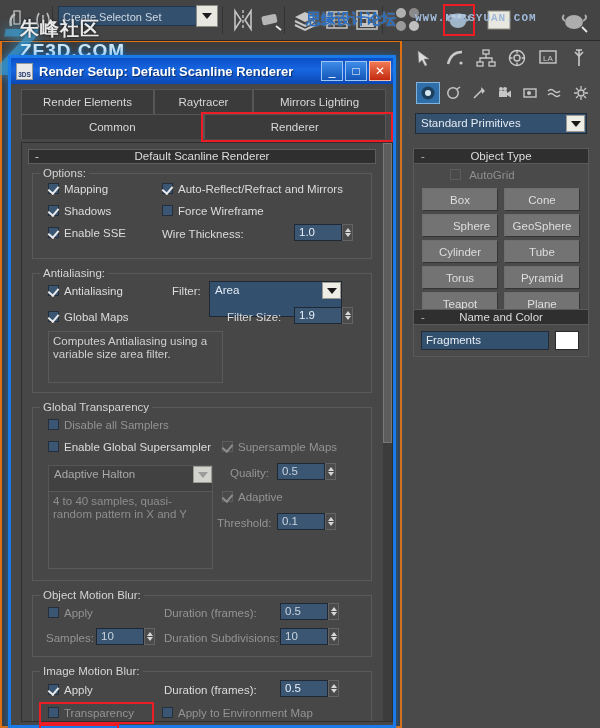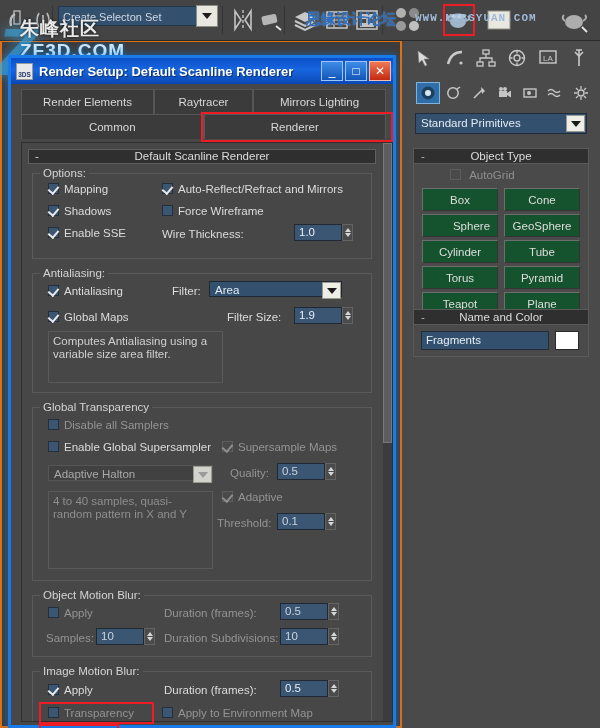--- a/index.html
+++ b/index.html
@@ -56,21 +56,21 @@
             border:1px solid #9a9a92;box-sizing:border-box;display:flex;align-items:center;justify-content:center;}
   #cp-combo-btn .car{width:0;height:0;border-left:5px solid transparent;border-right:5px solid transparent;
                      border-top:6px solid #1a1a1a;}
 
   .rollout{position:absolute;background:#4a4a4a;}
   .roll-head{height:16px;background:#2f2f2f;border:1px solid #5a5a5a;box-sizing:border-box;
              color:#dcdcdc;font-size:11.5px;text-align:center;line-height:14px;position:relative;}
   .roll-head .minus{position:absolute;left:7px;top:0;line-height:14px;color:#b9b9b9;}
   .roll-body{border:1px solid #5a5a5a;border-top:none;box-sizing:border-box;background:#4a4a4a;}
 
-  .objbtn{background:#14532d;border:1px solid #6e6e6e;border-right-color:#343434;
+  .objbtn{background:#737373;border:1px solid #6e6e6e;border-right-color:#343434;
           border-bottom-color:#343434;box-sizing:border-box;color:#dedede;font-size:11.5px;
           text-align:center;display:flex;align-items:center;justify-content:center;}
 
   .cbx{width:11px;height:11px;background:#3b5673;border:1px solid #252f3c;box-sizing:border-box;
        display:inline-block;position:relative;vertical-align:-1px;}
   .cbx.off{background:#3b5673;}
   .cbx.dis{background:#4a4a4a;border-color:#5d5d5d;}
   .cbx.on::after{content:"";position:absolute;left:1px;top:0px;width:5px;height:8px;
        border:solid #e9e9e9;border-width:0 2px 2px 0;transform:rotate(40deg);}
   .cbx.dis.on::after{border-color:#8e8e8e;}
@@ -124,21 +124,21 @@
 
   .spin{position:absolute;height:17px;background:#3b5673;border:1px solid #1f2833;box-sizing:border-box;
         color:#e6eef6;font-size:11.5px;line-height:15px;padding-left:4px;}
   .spin.dis{color:#c8d2dc;}
   .spar{position:absolute;width:11px;height:17px;background:#4b4b4b;border:1px solid #636363;
         box-sizing:border-box;display:flex;flex-direction:column;align-items:center;justify-content:center;}
   .spar i{display:block;width:0;height:0;border-left:3px solid transparent;border-right:3px solid transparent;}
   .spar i.up{border-bottom:4px solid #d7d7d7;margin-bottom:1px;}
   .spar i.dn{border-top:4px solid #d7d7d7;}
 
-  .combo{position:absolute;height:16px;background:#33506e;border:1px solid #1f2833;box-sizing:border-box;
+  .combo{position:absolute;height:36px;background:#33506e;border:1px solid #1f2833;box-sizing:border-box;
          color:#e4ecf4;font-size:11.5px;line-height:17px;padding-left:5px;}
   .combo.dis{background:#414141;color:#a9a9a9;border-color:#555;}
   .combo .cbtn{position:absolute;right:0px;top:0px;width:19px;height:17px;background:#eeeee6;
          border:1px solid #9a9a92;box-sizing:border-box;display:flex;align-items:center;justify-content:center;}
   .combo.dis .cbtn{background:#d3d3cd;}
   .combo .cbtn .car{width:0;height:0;border-left:5px solid transparent;border-right:5px solid transparent;
          border-top:6px solid #1a1a1a;}
   .combo.dis .cbtn .car{border-top-color:#9b9b9b;}
 
   .txtbox{position:absolute;background:#474747;border:1px solid #5a5a5a;box-sizing:border-box;

